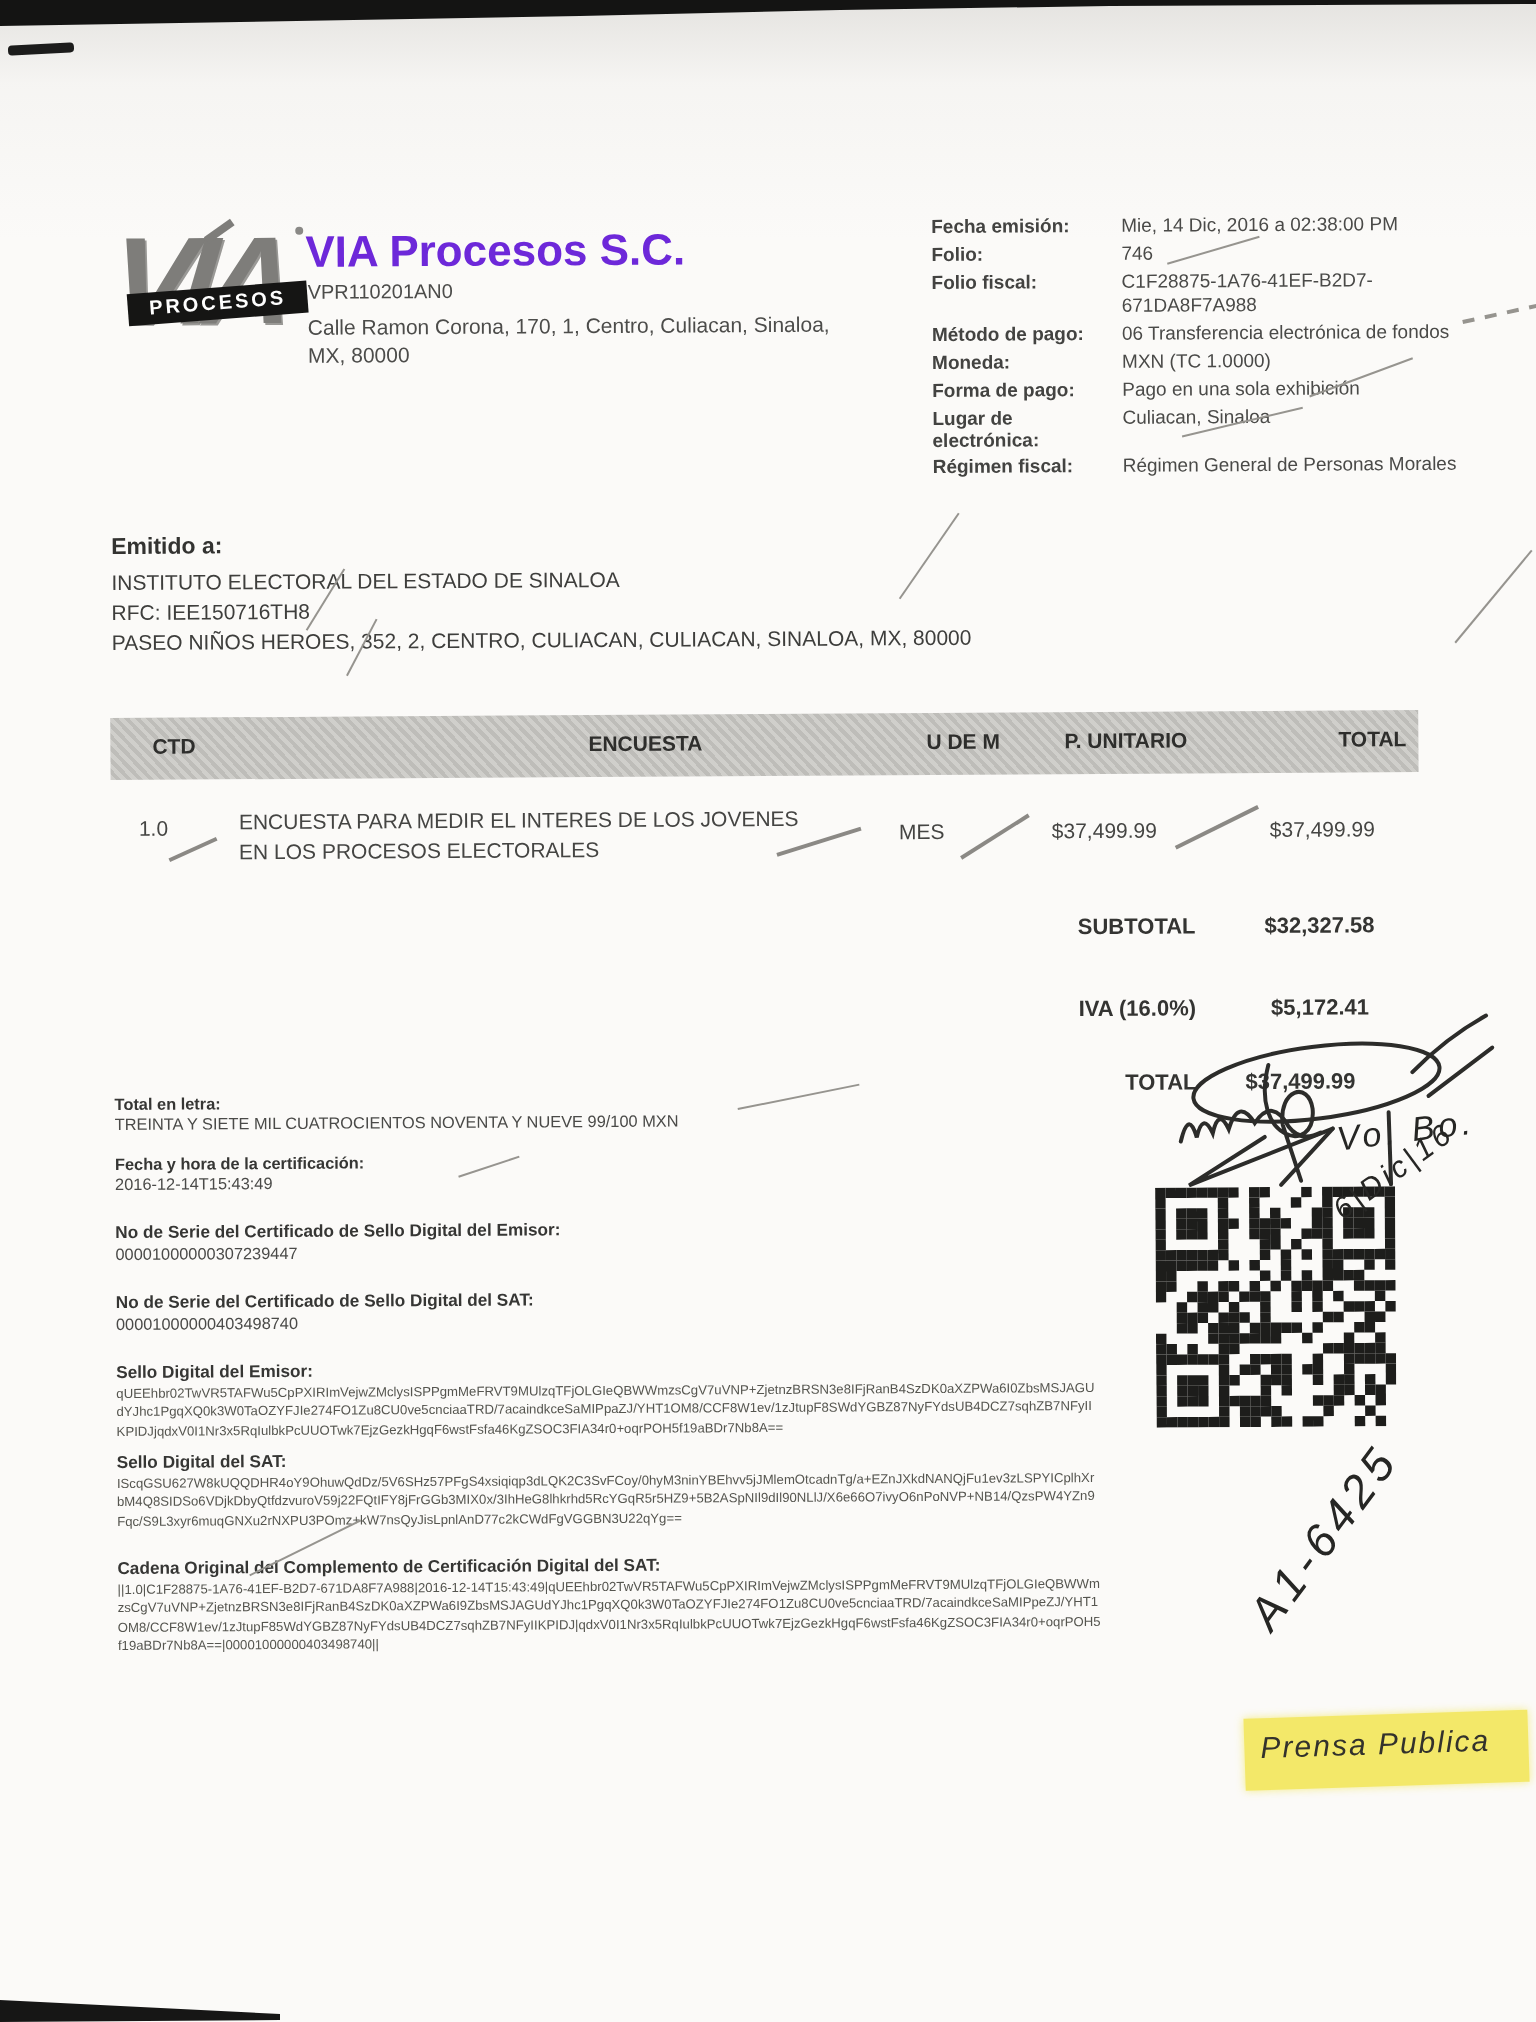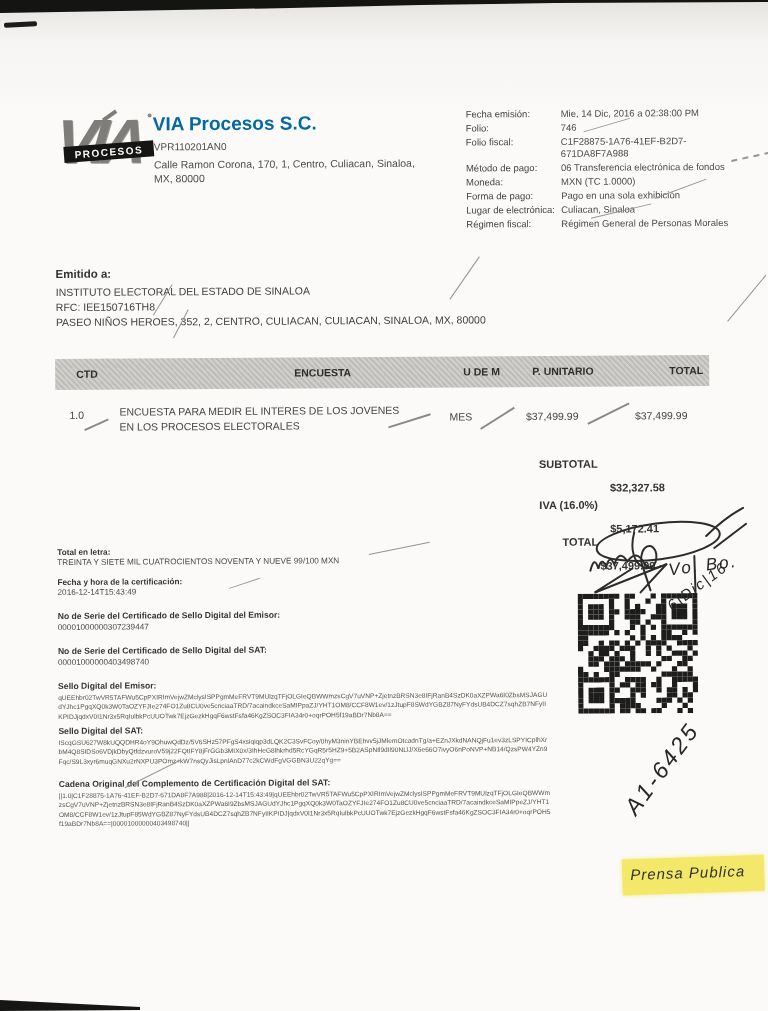--- a/index.html
+++ b/index.html
@@ -21,27 +21,27 @@
   .logo{position:absolute; left:58px; top:110px; width:100px; height:80px;}
   .logo-via{position:absolute; left:0; top:-6px; font-size:62px; font-weight:bold; font-style:italic;
     letter-spacing:-6px; color:#7e7d7a; transform:skewX(-6deg);
     text-shadow:1px 1px 0 #9a9996; font-family:"Liberation Sans",sans-serif;}
   .logo-accent{position:absolute; left:46px; top:2px; width:16px; height:4px; background:#7e7d7a; transform:rotate(-35deg);}
   .logo-reg{position:absolute; left:92px; top:2px; width:4px; height:4px; border-radius:50%; background:#8a8986;}
   .logo-banner{position:absolute; left:8px; top:32px; width:90px; height:16px; background:#151514;
     transform:rotate(-4deg); display:flex; align-items:center; justify-content:center;}
   .logo-banner span{color:#fefefe; font-size:10px; font-weight:bold; letter-spacing:1.5px;}
   
-  .co-name{position:absolute; left:155px; top:112px; font-size:19px; font-weight:bold; color:#0369a1;}
+  .co-name{position:absolute; left:155px; top:112px; font-size:22px; font-weight:bold; color:#6d28d9;}
   .co-rfc{position:absolute; left:156px; top:140px; font-size:10px; color:#4c4c4a;}
   .co-addr{position:absolute; left:156px; top:156px; width:270px; font-size:10.5px; line-height:14px; color:#4c4c4a;}
   
   .meta{position:absolute; left:468px; top:109px; width:295px;}
   .meta-row{display:flex; margin-bottom:2.5px;}
-  .meta-row .lbl{width:95px; flex:0 0 95px; font-weight:normal; font-size:9.5px; color:#434341;}
+  .meta-row .lbl{width:95px; flex:0 0 95px; font-weight:bold; font-size:9.5px; color:#434341;}
   .meta-row .val{font-size:9.5px; color:#4a4a48; width:198px; line-height:11.5px;}
   
   .emitido-h{position:absolute; left:57px; top:266px; font-size:11.5px; font-weight:bold; color:#333331;}
   .emitido-1{position:absolute; left:57px; top:284px; font-size:10.5px;}
   .emitido-2{position:absolute; left:57px; top:299px; font-size:10.5px;}
   .emitido-3{position:absolute; left:57px; top:314px; font-size:10.5px;}
   
   .thead{position:absolute; left:56px; top:357px; width:654px; height:31px;
     background:#c8c7c3;
     background-image:repeating-linear-gradient(47deg, rgba(255,255,255,0.14) 0 2px, rgba(0,0,0,0.05) 2px 4px);
@@ -50,21 +50,21 @@
   .cell-ctd{left:7px;} .cell-con{left:225px;} .cell-udm{left:394px;} .cell-pu{left:463px;} .cell-tot{left:600px;}
   .trow{position:absolute; left:56px; top:403px; width:654px; font-size:10.5px; color:#454543;}
   .trow .ctd{position:absolute; left:14px; top:4px;}
   .trow .con{position:absolute; left:64px; top:0; width:280px; line-height:15px;}
   .trow .udm{position:absolute; left:394px; top:8px;}
   .trow .pu{position:absolute; left:408px; top:8px; width:115px; text-align:right;}
   .trow .tot{position:absolute; left:532px; top:8px; width:100px; text-align:right;}
   
   .sumrow{position:absolute; font-size:11px; font-weight:bold; color:#343432;}
   .sumrow .l{position:absolute; left:0; width:170px; text-align:right;}
-  .sumrow .v{position:absolute; left:182px; width:100px; text-align:left;margin-top:24px;}
+  .sumrow .v{position:absolute; left:182px; width:100px; text-align:center;}
   .sum-sub{left:428px; top:459px; width:290px; height:14px;}
   .sum-iva{left:428px; top:500px; width:290px; height:14px;}
   .sum-tot{left:428px; top:537px; width:290px; height:14px;}
   
   .blk-h{font-weight:bold; font-size:8.2px; color:#363634;}
   .blk-t{font-size:8.2px; color:#4a4a48;}
   .letra{position:absolute; left:57px; top:546px; width:360px; line-height:10px;}
   .certdate{position:absolute; left:57px; top:576px; width:300px; line-height:10px;}
   .ser1{position:absolute; left:57px; top:609px; width:360px; line-height:11px;}
   .ser2{position:absolute; left:57px; top:644px; width:360px; line-height:11px;}

